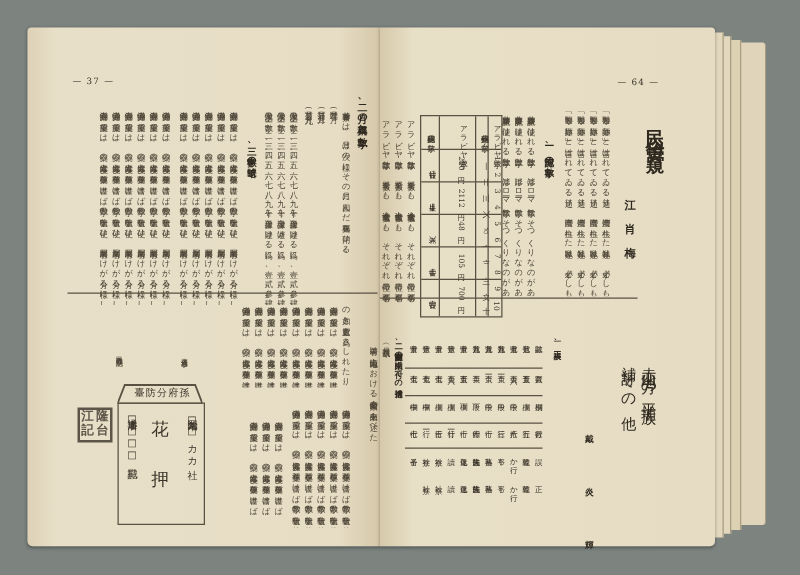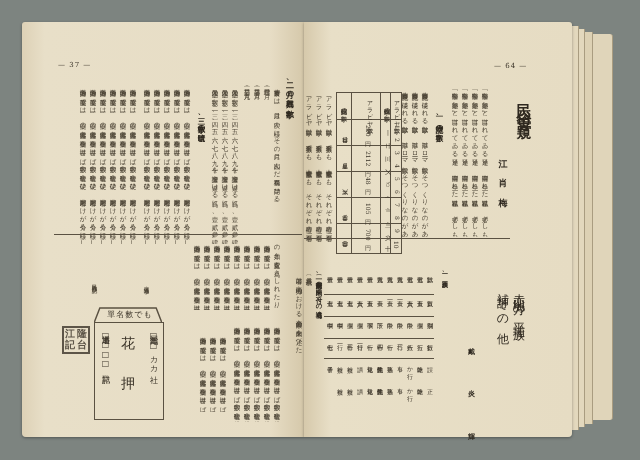--- a/index.html
+++ b/index.html
@@ -76,21 +76,21 @@
     <div class="vcol" style="left:220px;top:300px;height:100px;">滿方藥の藥屋では、藥の處方箋に藥種を書けば數字の暗號を使ひ、同業者だけが分る様にしてゐる。</div>
     <div class="vcol" style="left:210px;top:300px;height:100px;">滿方藥の藥屋では、藥の處方箋に藥種を書けば數字の暗號を使ひ、同業者だけが分る様にしてゐる。</div>
     <div class="vcol" style="left:196px;top:310px;height:80px;">滿方藥の藥屋では、藥の處方箋に藥種を書けば數字の暗號を使ひ、同業者だけが分る様にしてゐる。</div>
     <div class="vcol" style="left:186px;top:310px;height:80px;">滿方藥の藥屋では、藥の處方箋に藥種を書けば數字の暗號を使ひ、同業者だけが分る様にしてゐる。</div>
     <div class="vcol" style="left:176px;top:310px;height:80px;">滿方藥の藥屋では、藥の處方箋に藥種を書けば數字の暗號を使ひ、同業者だけが分る様にしてゐる。</div>
 
     <div class="stamp-box" style="left:72px;top:300px;width:68px;height:96px;">
       <svg class="stamp-top" viewBox="0 0 70 16" preserveAspectRatio="none">
         <polygon points="6,1 64,1 70,16 0,16" fill="none" stroke="#5a5142" stroke-width="1.5"></polygon>
       </svg>
-      <div style="position:absolute;left:6px;top:-14px;width:58px;font-size:8px;text-align:center;letter-spacing:1px;">單名數でも</div>
+      <div style="position:absolute;left:6px;top:-14px;width:58px;font-size:8px;text-align:center;letter-spacing:1px;">臺防分府孫</div>
       <div class="vcol" style="left:52px;top:6px;height:86px;font-size:8px;line-height:12px;color:#3a3328;overflow:visible;">同治九年□□カカ社</div>
       <div style="position:absolute;left:26px;top:12px;font-size:14px;">花</div>
       <div style="position:absolute;left:26px;top:52px;font-size:14px;">押</div>
       <div class="vcol" style="left:4px;top:6px;height:86px;font-size:8px;line-height:12px;color:#3a3328;overflow:visible;">通事潘□□□□戳記</div>
     </div>
     <div class="vcol" style="left:120px;top:260px;height:32px;font-size:5.5px;">在埔人通事</div>
     <div class="vcol" style="left:68px;top:258px;height:36px;font-size:5.5px;">民壯人江昇號記</div>
     <div class="seal" style="left:40px;top:304px;width:24px;height:24px;">
       <span style="position:absolute;right:1px;top:0;">隆</span>
       <span style="position:absolute;right:1px;top:11px;">台</span>

